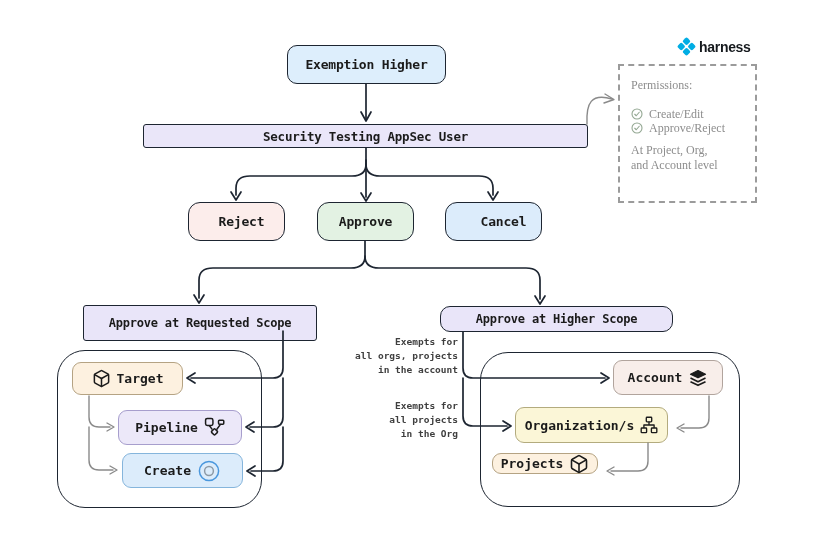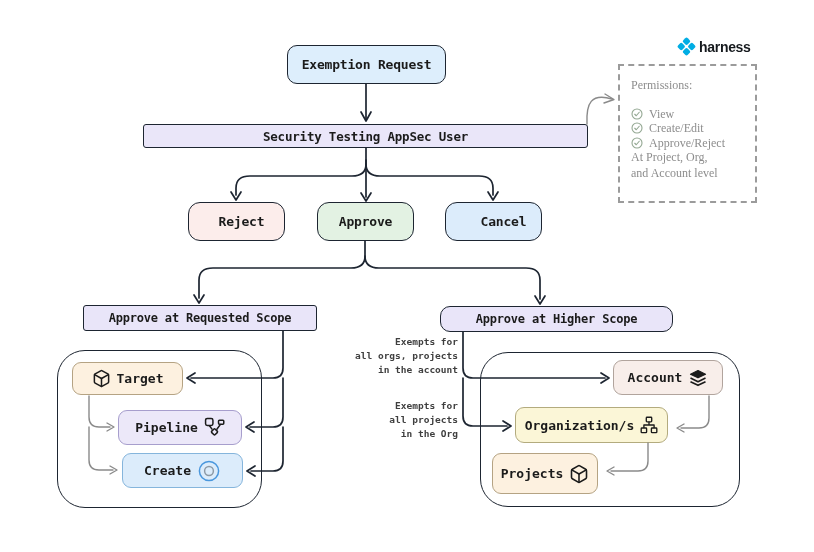--- a/index.html
+++ b/index.html
@@ -31,38 +31,38 @@
 </style>
 </head>
 <body>
 
 <div id="canvas">
 
   <div class="abs" style="left:57px;top:350px;width:205px;height:158px;border:1.6px solid #1d2531;border-radius:28px;background:#fff;"></div>
   <div class="abs" style="left:480px;top:352px;width:260px;height:155px;border:1.6px solid #1d2531;border-radius:28px;background:#fff;"></div>
 
   <div class="abs node" style="left:287px;top:45px;width:159px;height:39px;background:#ddeefc;border-radius:10px;font-size:13px;">
-    <span>Exemption Request</span>
+    <span>Exemption Higher</span>
   </div>
 
   <div class="abs node" style="left:143px;top:124px;width:445px;height:24px;background:#eae6f9;border-radius:3px;font-size:12.5px;">
     <span>Security Testing AppSec User</span>
   </div>
 
   <div class="abs node" style="left:188px;top:202px;width:97px;height:39px;background:#fcedeb;border-radius:12px;font-size:13px;padding-left:10px;">
     <span>Reject</span>
   </div>
   <div class="abs node" style="left:317px;top:202px;width:97px;height:39px;background:#e3f2e3;border-radius:12px;font-size:13px;">
     <span>Approve</span>
   </div>
   <div class="abs node" style="left:445px;top:202px;width:97px;height:39px;background:#dcecfb;border-radius:12px;font-size:13px;padding-left:20px;">
     <span>Cancel</span>
   </div>
 
-  <div class="abs node" style="left:83px;top:305px;width:234px;height:26px;background:#e9e5f9;border-radius:3px;font-size:12px;">
+  <div class="abs node" style="left:83px;top:305px;width:234px;height:36px;background:#e9e5f9;border-radius:3px;font-size:12px;">
     <span>Approve at Requested Scope</span>
   </div>
   <div class="abs node" style="left:440px;top:306px;width:233px;height:26px;background:#e9e5f9;border-radius:10px;font-size:12px;">
     <span>Approve at Higher Scope</span>
   </div>
 
   <div class="abs soft" style="left:72px;top:362px;width:111px;height:33px;background:#fdf1e0;border:1.3px solid #b5a383;">
     <span class="icon">
       <svg width="19" height="19" viewBox="0 0 24 24" fill="none" stroke="#1b1b1b" stroke-width="1.9" stroke-linecap="round" stroke-linejoin="round">
         <path d="M21 16V8a2 2 0 0 0-1-1.73l-7-4a2 2 0 0 0-2 0l-7 4A2 2 0 0 0 3 8v8a2 2 0 0 0 1 1.73l7 4a2 2 0 0 0 2 0l7-4A2 2 0 0 0 21 16z"></path>
@@ -113,21 +113,21 @@
     <span class="icon">
       <svg width="18" height="18" viewBox="0 0 24 24" fill="none" stroke="#1b1b1b" stroke-width="1.8" stroke-linejoin="round">
         <rect x="8.4" y="1.6" width="7.2" height="6.2" rx="1"></rect>
         <rect x="1.6" y="16" width="7.2" height="6.2" rx="1"></rect>
         <rect x="15.2" y="16" width="7.2" height="6.2" rx="1"></rect>
         <path d="M12 7.8v4.2M5.2 16v-4h13.6v4"></path>
       </svg>
     </span>
   </div>
 
-  <div class="abs soft" style="left:492px;top:453px;width:106px;height:41px;background:#fdf1e0;border:1.3px solid #b5a383;">
+  <div class="abs soft" style="left:492px;top:453px;width:106px;height:21px;background:#fdf1e0;border:1.3px solid #b5a383;">
     <span>Projects</span>
     <span class="icon">
       <svg width="20" height="20" viewBox="0 0 24 24" fill="none" stroke="#1b1b1b" stroke-width="1.9" stroke-linecap="round" stroke-linejoin="round">
         <path d="M21 16V8a2 2 0 0 0-1-1.73l-7-4a2 2 0 0 0-2 0l-7 4A2 2 0 0 0 3 8v8a2 2 0 0 0 1 1.73l7 4a2 2 0 0 0 2 0l7-4A2 2 0 0 0 21 16z"></path>
         <path d="M3.3 7 12 12l8.7-5"></path>
           <path d="M12 22V12"></path>
       </svg>
     </span>
   </div>
 
@@ -137,48 +137,39 @@
     <div>in the account</div>
   </div>
   <div class="abs ann" style="left:320px;top:399px;width:138px;">
     <div>Exempts for</div>
     <div>all projects</div>
     <div>in the Org</div>
   </div>
 
   <div class="abs perm-panel" style="left:618px;top:64px;width:139px;height:139px;">
     <div style="margin-bottom:14px;">Permissions:</div>
-    <div class="perm-item">
-      <span class="icon">
-        <svg width="12" height="12" viewBox="0 0 24 24" fill="none" stroke="#94a893" stroke-width="2.2" stroke-linecap="round" stroke-linejoin="round">
-          <circle cx="12" cy="12" r="10"></circle>
-            <path d="m7.5 12.5 3 3 6-7"></path>
-        </svg>
-      </span>
-      <span>View</span>
-    </div>
     <div class="perm-item">
       <span class="icon">
         <svg width="12" height="12" viewBox="0 0 24 24" fill="none" stroke="#94a893" stroke-width="2.2" stroke-linecap="round" stroke-linejoin="round">
           <circle cx="12" cy="12" r="10"></circle>
             <path d="m7.5 12.5 3 3 6-7"></path>
         </svg>
       </span>
       <span>Create/Edit</span>
     </div>
     <div class="perm-item">
       <span class="icon">
         <svg width="12" height="12" viewBox="0 0 24 24" fill="none" stroke="#94a893" stroke-width="2.2" stroke-linecap="round" stroke-linejoin="round">
           <circle cx="12" cy="12" r="10"></circle>
             <path d="m7.5 12.5 3 3 6-7"></path>
         </svg>
       </span>
       <span>Approve/Reject</span>
     </div>
-    <div style="margin-top:0;line-height:15.5px;">
+    <div style="margin-top:7px;line-height:15.5px;">
       <div>At Project, Org,</div>
       <div>and Account level</div>
     </div>
   </div>
 
   <div class="abs logo" style="left:677px;top:37px;">
     <span class="icon">
       <svg width="19" height="19" viewBox="0 0 24 24" fill="#00ade4">
         <g transform="rotate(45 12 12)">
           <rect x="3.4" y="3.4" width="7.8" height="7.8" rx="2.4"></rect>

